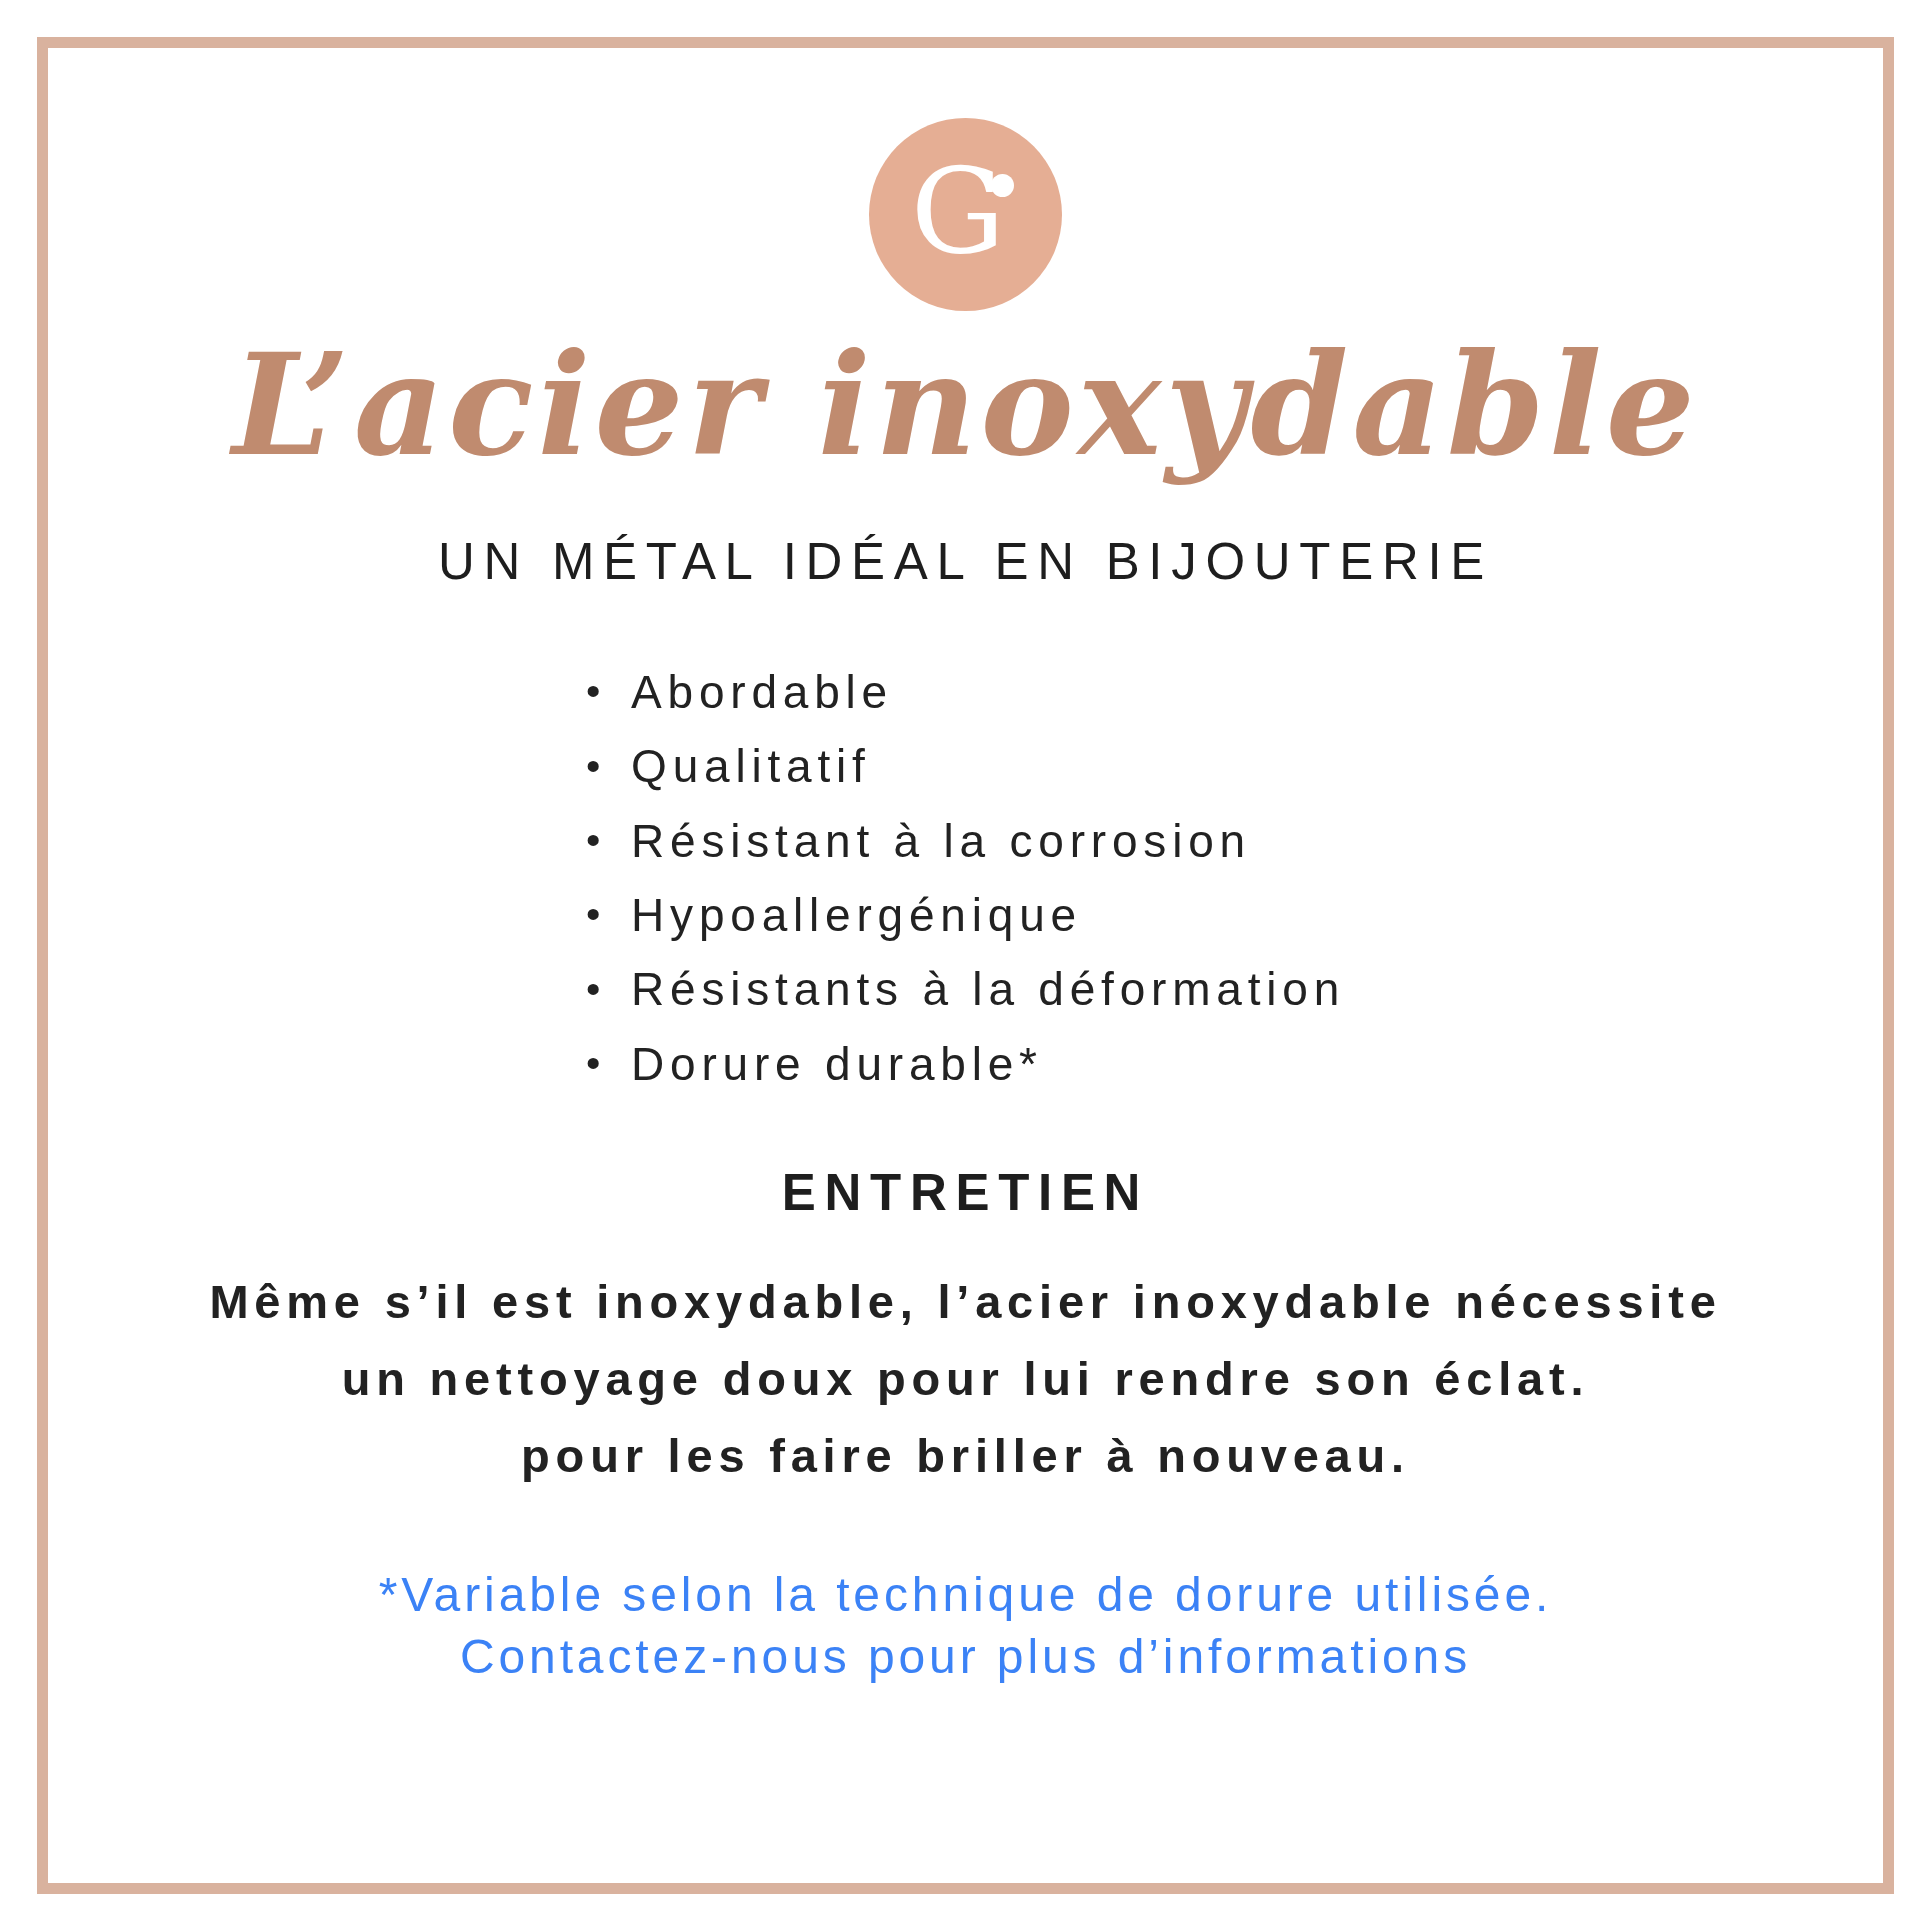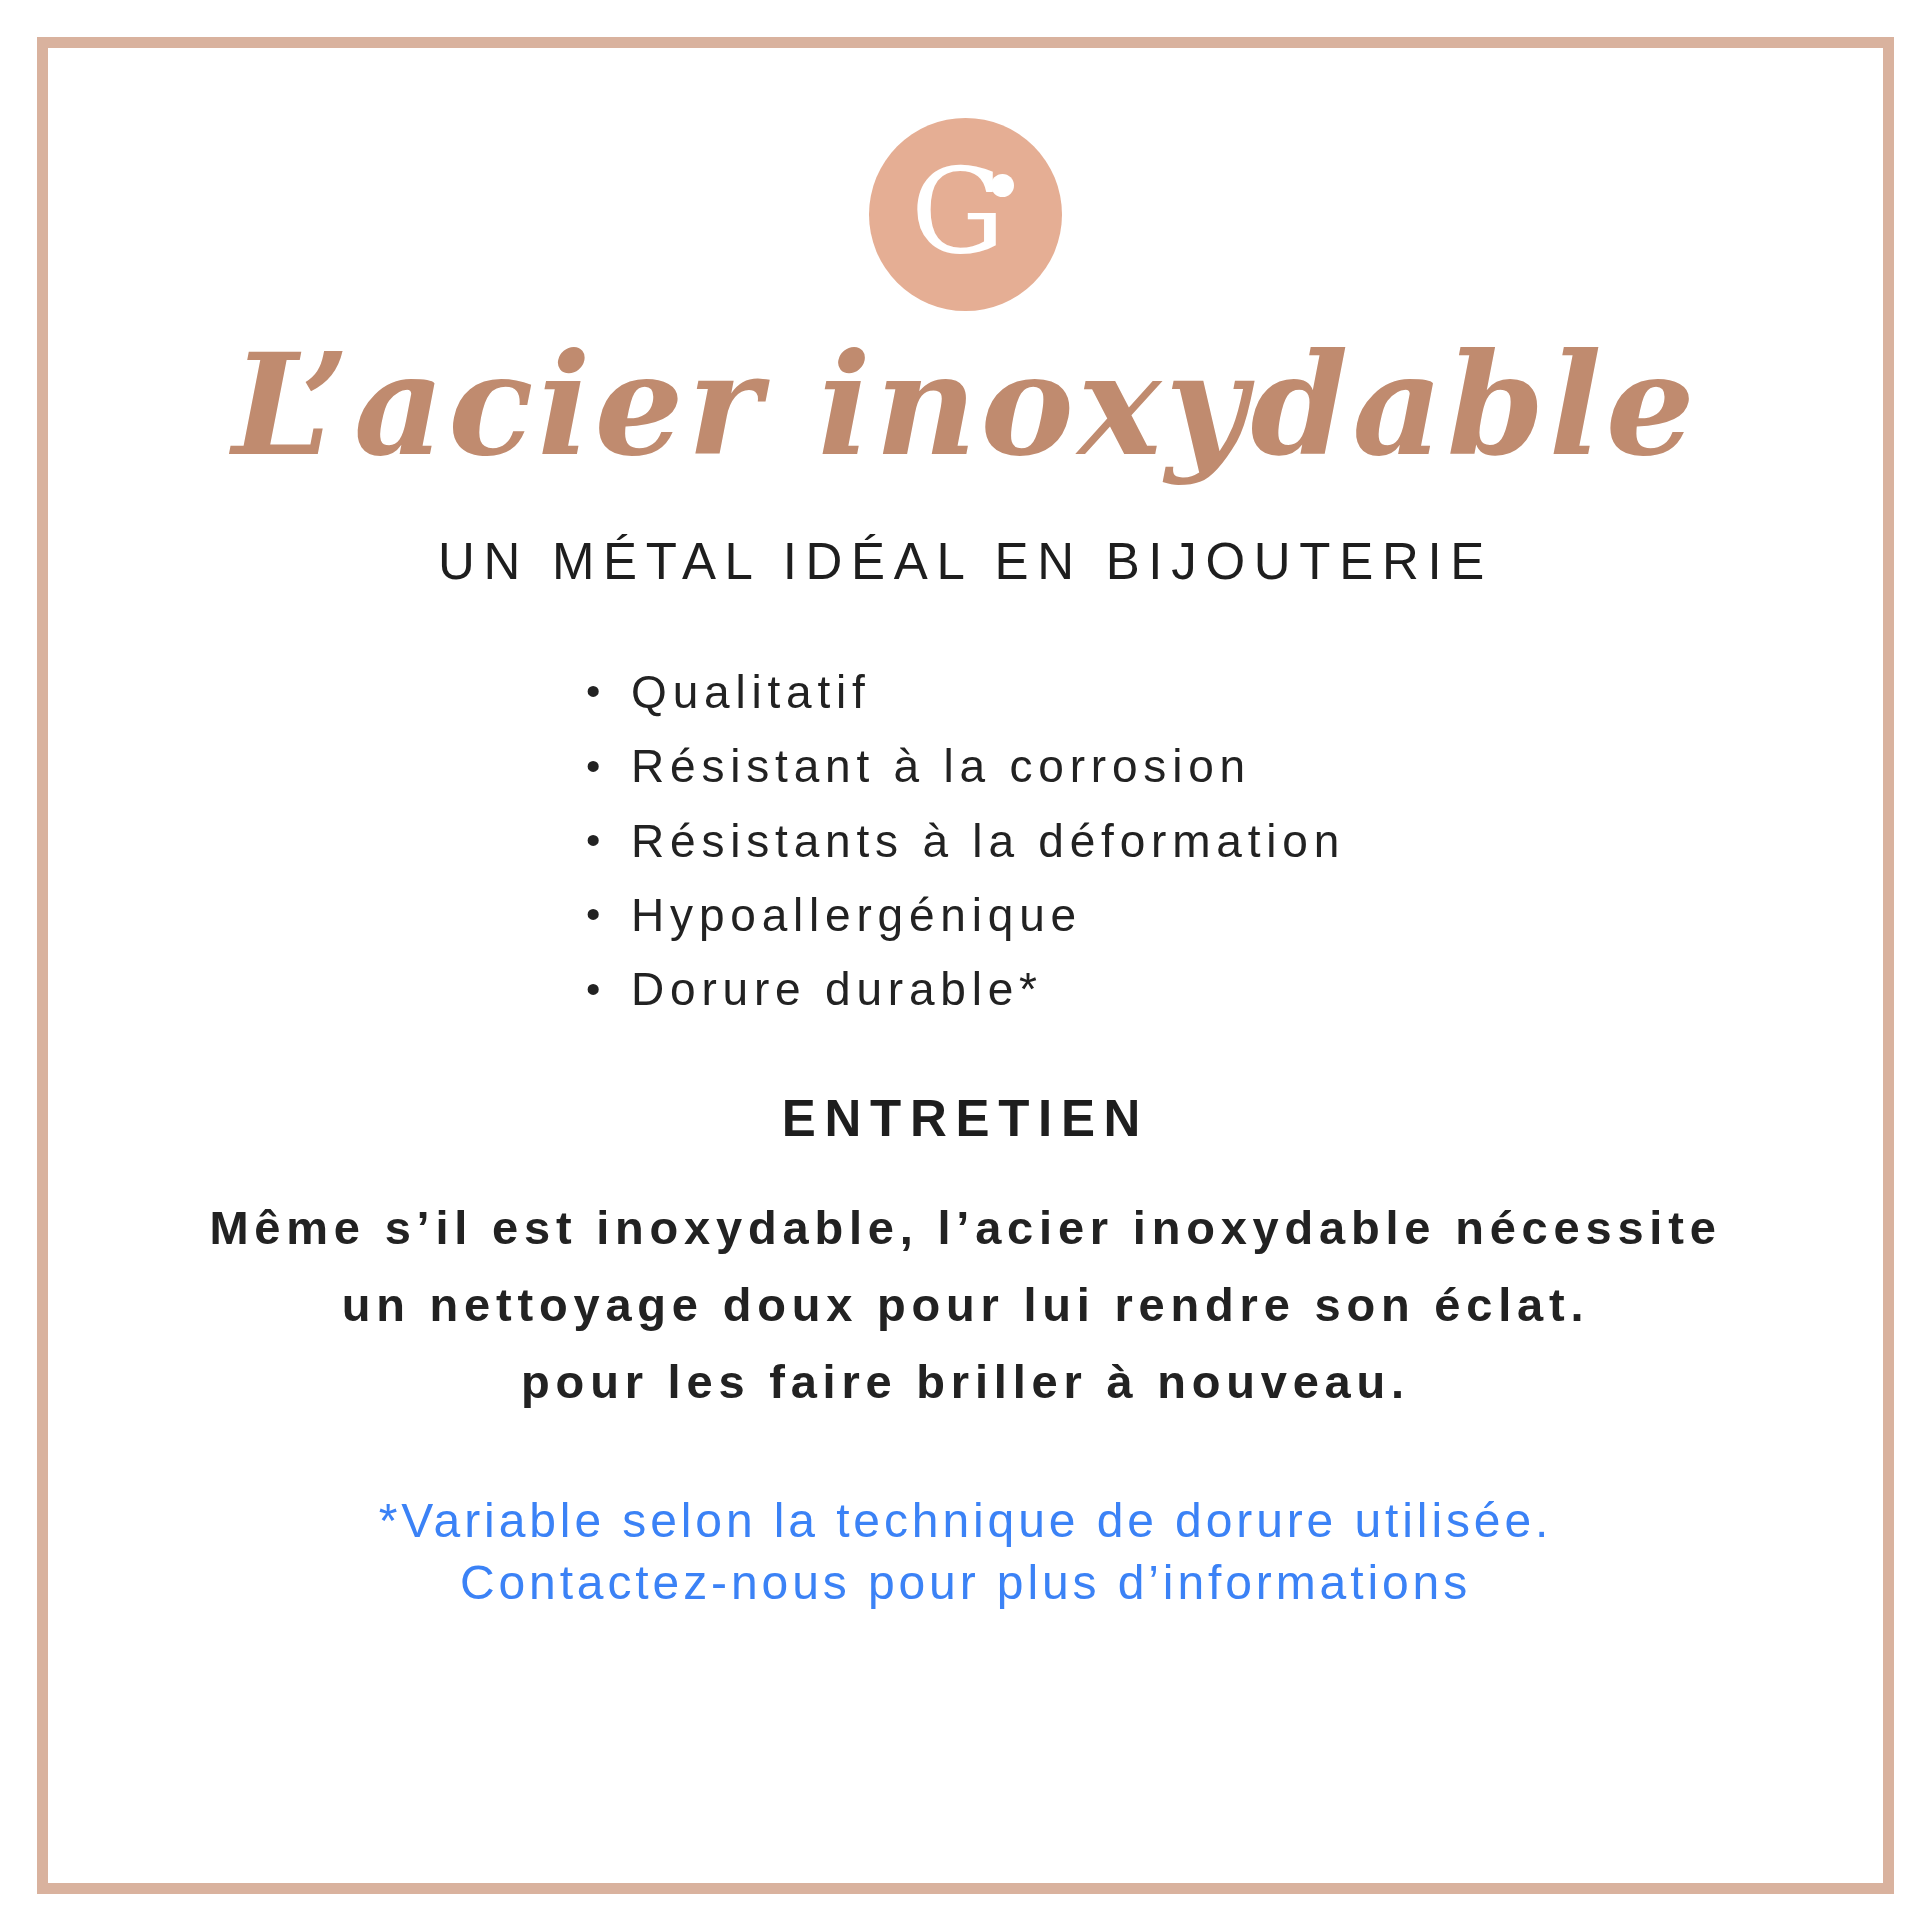--- a/index.html
+++ b/index.html
@@ -126,24 +126,25 @@
   <div class="logo">
     <span class="logo-letter">G</span>
     <span class="logo-dot"></span>
   </div>
 
   <div class="title">L’acier inoxydable</div>
 
   <div class="subtitle">UN MÉTAL IDÉAL EN BIJOUTERIE</div>
 
   <ul class="benefits">
+    <li class="benefit"><span class="bullet">•</span><span>Abordable</span></li>
     <li class="benefit"><span class="bullet">•</span><span>Qualitatif</span></li>
     <li class="benefit"><span class="bullet">•</span><span>Résistant à la corrosion</span></li>
+    <li class="benefit"><span class="bullet">•</span><span>Hypoallergénique</span></li>
     <li class="benefit"><span class="bullet">•</span><span>Résistants à la déformation</span></li>
-    <li class="benefit"><span class="bullet">•</span><span>Hypoallergénique</span></li>
     <li class="benefit"><span class="bullet">•</span><span>Dorure durable*</span></li>
   </ul>
 
   <div class="care-heading">ENTRETIEN</div>
 
   <div class="care-paragraph">
     <span class="line">Même s’il est inoxydable, l’acier inoxydable nécessite</span>
     <span class="line">un nettoyage doux pour lui rendre son éclat.</span>
     <span class="line">pour les faire briller à nouveau.</span>
   </div>

